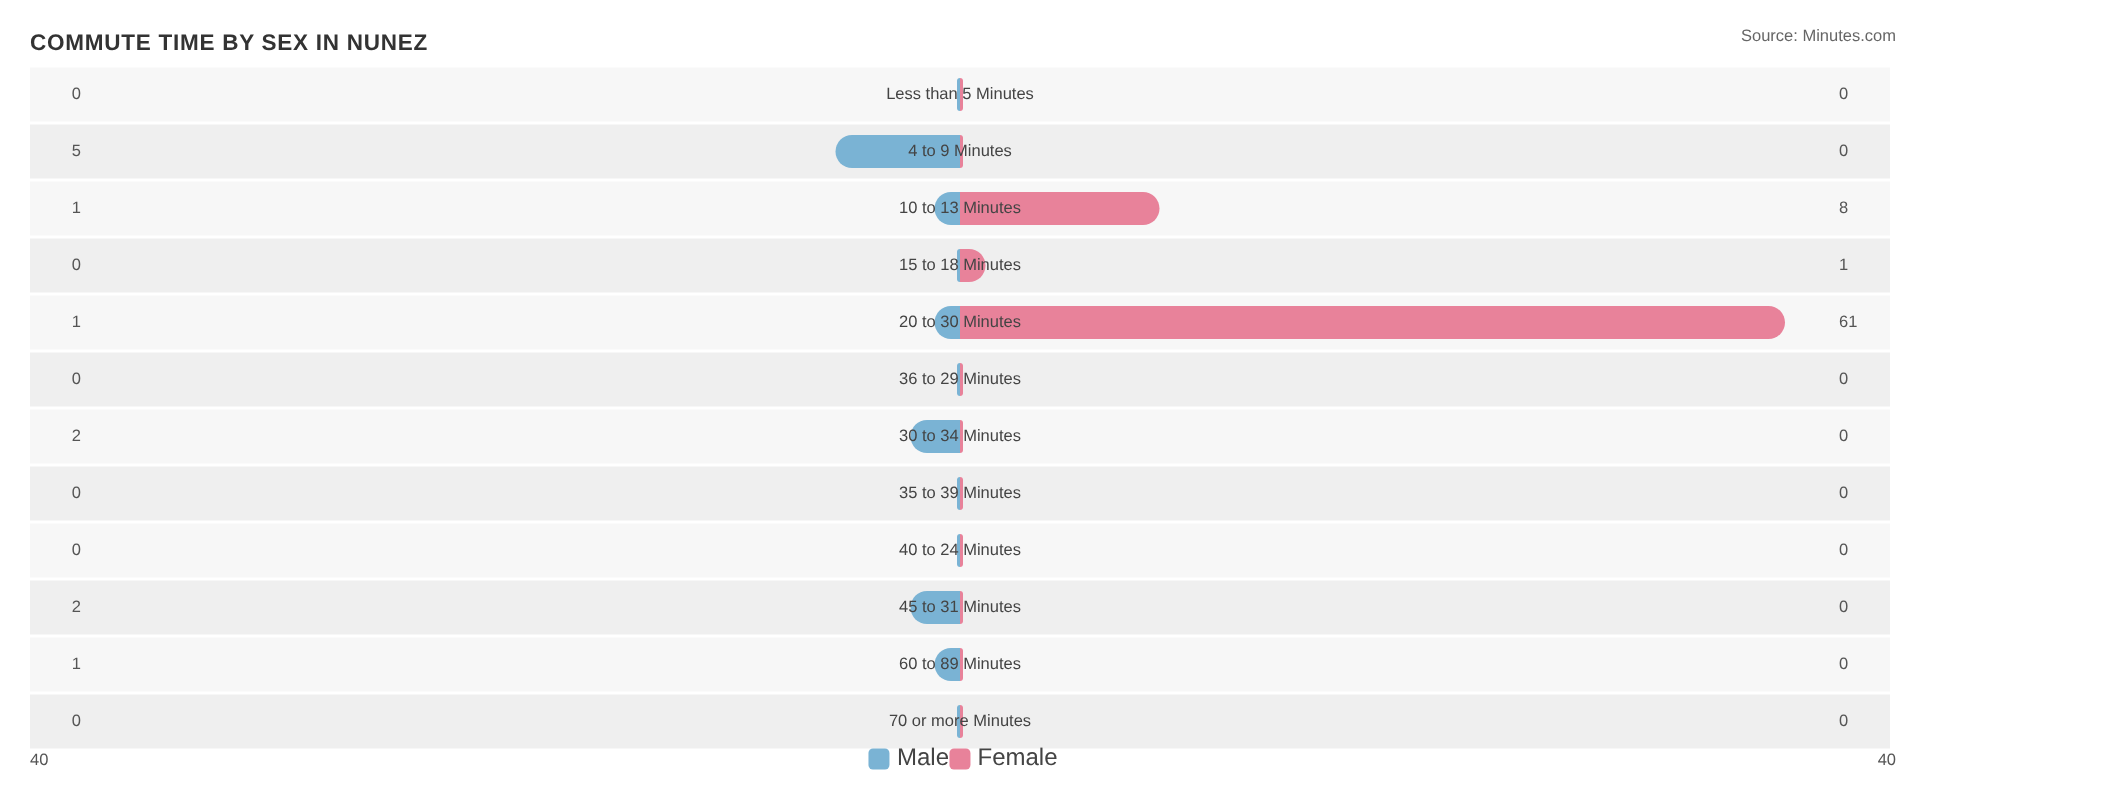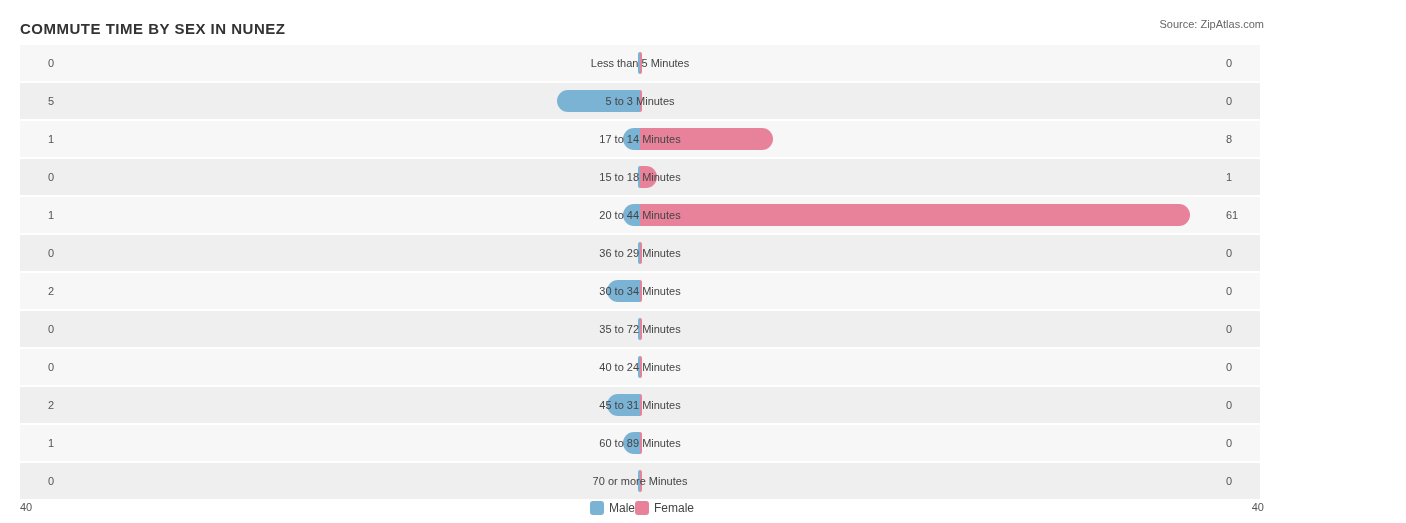--- a/index.html
+++ b/index.html
@@ -111,21 +111,21 @@
       padding-left: 6px;
       flex-shrink: 0;
     }
     .legend {
       position: absolute;
       bottom: 8px;
       left: 50%;
       transform: translateX(-50%);
       display: flex;
       align-items: center;
-      font-size: 12px;
+      font-size: 16px;
       color: #444;
     }
     .legend-item {
       display: flex;
       align-items: center;
       gap: 5px;
     }
     .legend-box {
       width: 14px;
       height: 14px;
@@ -144,21 +144,21 @@
       right: 20px;
       font-size: 11px;
       color: #555;
     }
   </style>
 </head>
 <body>
 
 <div class="chart-container">
   <div class="title">COMMUTE TIME BY SEX IN NUNEZ</div>
-  <div class="source">Source: ZipAtlas.com</div>
+  <div class="source">Source: Minutes.com</div>
 
   <div class="chart-area" id="chart-area">
   <div class="row">
         <div class="left-value">0</div>
         <div class="bars-wrapper">
           <div class="male-bar-container" style="width: 80px;">
             <div class="male-bar" style="width: 2px;"></div>
           </div>
           <div class="label-center">Less than 5 Minutes</div>
           <div class="female-bar-container" style="width: 80px;">
@@ -166,34 +166,34 @@
           </div>
         </div>
         <div class="right-value">0</div>
       </div>
       <div class="row">
         <div class="left-value">5</div>
         <div class="bars-wrapper">
           <div class="male-bar-container" style="width: 163.333px;">
             <div class="male-bar" style="width: 83.3333px;"></div>
           </div>
-          <div class="label-center">5 to 3 Minutes</div>
+          <div class="label-center">4 to 9 Minutes</div>
           <div class="female-bar-container" style="width: 80px;">
             <div class="female-bar" style="width: 2px;"></div>
           </div>
         </div>
         <div class="right-value">0</div>
       </div>
       <div class="row">
         <div class="left-value">1</div>
         <div class="bars-wrapper">
           <div class="male-bar-container" style="width: 96.6667px;">
             <div class="male-bar" style="width: 16.6667px;"></div>
           </div>
-          <div class="label-center">17 to 14 Minutes</div>
+          <div class="label-center">10 to 13 Minutes</div>
           <div class="female-bar-container" style="width: 213.333px;">
             <div class="female-bar" style="width: 133.333px;"></div>
           </div>
         </div>
         <div class="right-value">8</div>
       </div>
       <div class="row">
         <div class="left-value">0</div>
         <div class="bars-wrapper">
           <div class="male-bar-container" style="width: 80px;">
@@ -205,21 +205,21 @@
           </div>
         </div>
         <div class="right-value">1</div>
       </div>
       <div class="row">
         <div class="left-value">1</div>
         <div class="bars-wrapper">
           <div class="male-bar-container" style="width: 96.6667px;">
             <div class="male-bar" style="width: 16.6667px;"></div>
           </div>
-          <div class="label-center">20 to 44 Minutes</div>
+          <div class="label-center">20 to 30 Minutes</div>
           <div class="female-bar-container" style="width: 630px;">
             <div class="female-bar" style="width: 550px;"></div>
           </div>
         </div>
         <div class="right-value">61</div>
       </div>
       <div class="row">
         <div class="left-value">0</div>
         <div class="bars-wrapper">
           <div class="male-bar-container" style="width: 80px;">
@@ -244,21 +244,21 @@
           </div>
         </div>
         <div class="right-value">0</div>
       </div>
       <div class="row">
         <div class="left-value">0</div>
         <div class="bars-wrapper">
           <div class="male-bar-container" style="width: 80px;">
             <div class="male-bar" style="width: 2px;"></div>
           </div>
-          <div class="label-center">35 to 72 Minutes</div>
+          <div class="label-center">35 to 39 Minutes</div>
           <div class="female-bar-container" style="width: 80px;">
             <div class="female-bar" style="width: 2px;"></div>
           </div>
         </div>
         <div class="right-value">0</div>
       </div>
       <div class="row">
         <div class="left-value">0</div>
         <div class="bars-wrapper">
           <div class="male-bar-container" style="width: 80px;">

